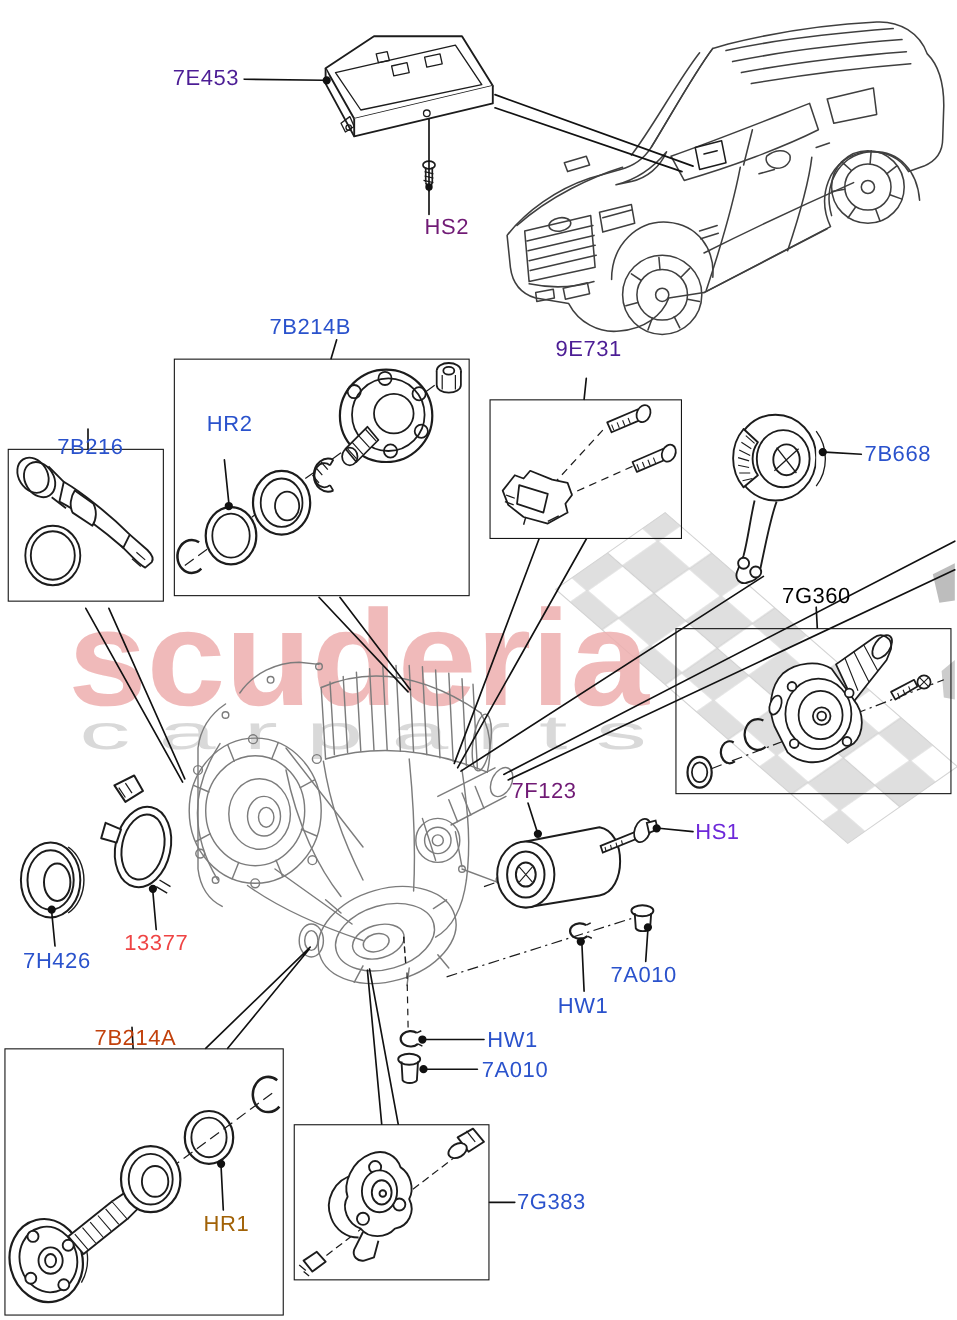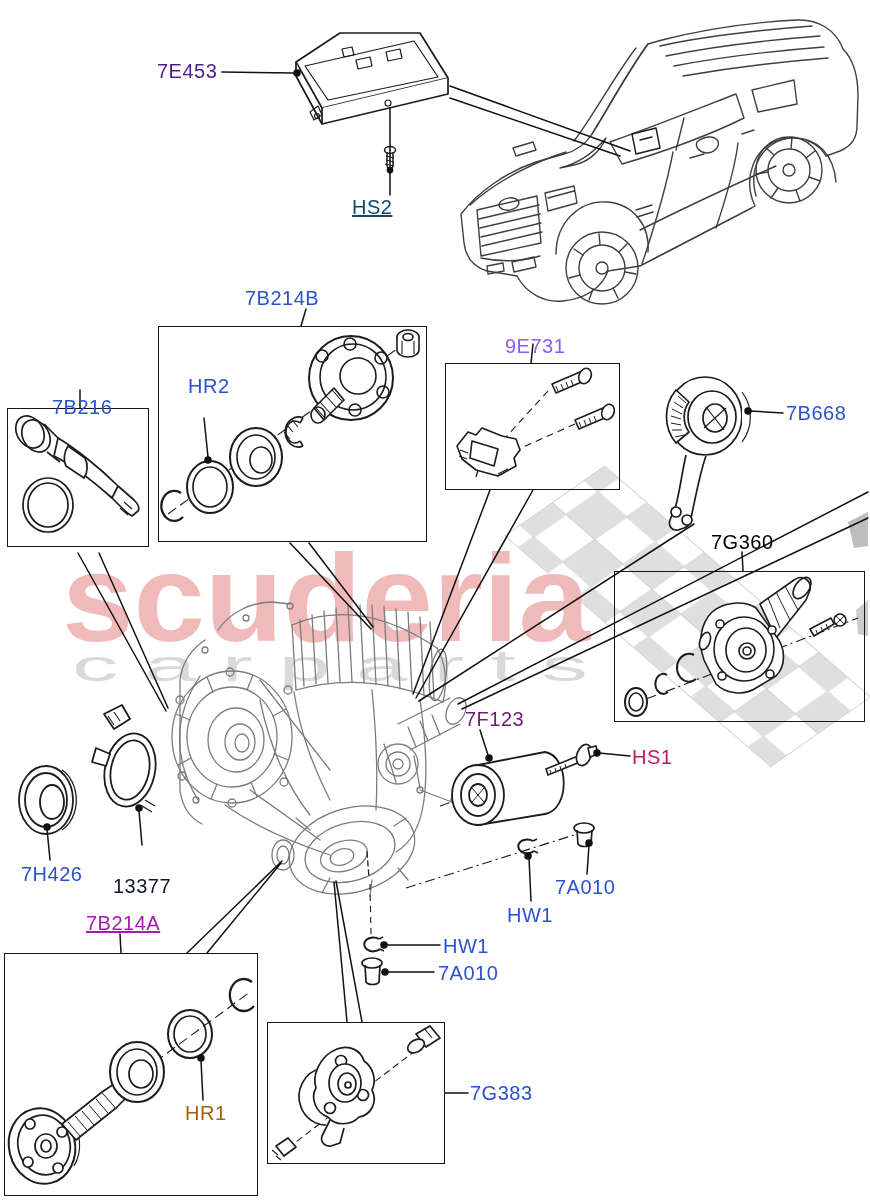--- a/index.html
+++ b/index.html
@@ -429,33 +429,33 @@
 <div id="boxes-layer">
       <div class="gbox" style="left: 7px; top: 408px; width: 142px; height: 139px;"></div>
       <div class="gbox" style="left: 158px; top: 326px; width: 269px; height: 216px;"></div>
       <div class="gbox" style="left: 445px; top: 363px; width: 175px; height: 127px;"></div>
       <div class="gbox" style="left: 614px; top: 571px; width: 251px; height: 151px;"></div>
       <div class="gbox" style="left: 4px; top: 953px; width: 254px; height: 243px;"></div>
       <div class="gbox" style="left: 267px; top: 1022px; width: 178px; height: 142px;"></div>
     </div>
 <div id="labels-layer">
       <div class="callout" style="left: 157px; top: 61px; color: #4c1d95;">7E453</div>
-      <div class="callout" style="left: 352px; top: 197px; color: #0c4a6e; text-decoration: underline;">HS2</div>
+      <div class="callout" style="left: 386px; top: 197px; color: #701a75;">HS2</div>
       <div class="callout" style="left: 245px; top: 288px; color: rgb(42, 82, 204); text-align: center;">7B214B</div>
       <div class="callout" style="left: 52px; top: 368px; color: rgb(42, 82, 204); margin-top: 29px;">7B216</div>
       <div class="callout" style="left: 188px; top: 376px; color: rgb(42, 82, 204);">HR2</div>
-      <div class="callout" style="left: 505px; top: 336px; color: #8b5cf6;">9E731</div>
+      <div class="callout" style="left: 505px; top: 308px; color: #4c1d95;">9E731</div>
       <div class="callout" style="left: 786px; top: 403px; color: rgb(42, 82, 204);">7B668</div>
       <div class="callout" style="left: 711px; top: 532px; color: #000000;">7G360</div>
       <div class="callout" style="left: 465px; top: 709px; color: #701a75;">7F123</div>
-      <div class="callout" style="left: 632px; top: 747px; color: #be185d;">HS1</div>
+      <div class="callout" style="left: 632px; top: 747px; color: #6d28d9;">HS1</div>
       <div class="callout" style="left: 21px; top: 864px; color: rgb(42, 82, 204);">7H426</div>
-      <div class="callout" style="left: 113px; top: 848px; color: #0f172a; margin-top: 28px;">13377</div>
+      <div class="callout" style="left: 113px; top: 848px; color: #ef4444;">13377</div>
       <div class="callout" style="left: 555px; top: 877px; color: rgb(42, 82, 204);">7A010</div>
       <div class="callout" style="left: 507px; top: 905px; color: rgb(42, 82, 204);">HW1</div>
       <div class="callout" style="left: 443px; top: 936px; color: rgb(42, 82, 204);">HW1</div>
       <div class="callout" style="left: 438px; top: 963px; color: rgb(42, 82, 204);">7A010</div>
-      <div class="callout" style="left: 86px; top: 913px; color: #a21caf; text-decoration: underline;">7B214A</div>
+      <div class="callout" style="left: 86px; top: 934px; color: #c2410c;">7B214A</div>
       <div class="callout" style="left: 185px; top: 1103px; color: #a16207;">HR1</div>
       <div class="callout" style="left: 470px; top: 1083px; color: rgb(42, 82, 204);">7G383</div>
     </div>
 
 </div>
 
 </body></html>

